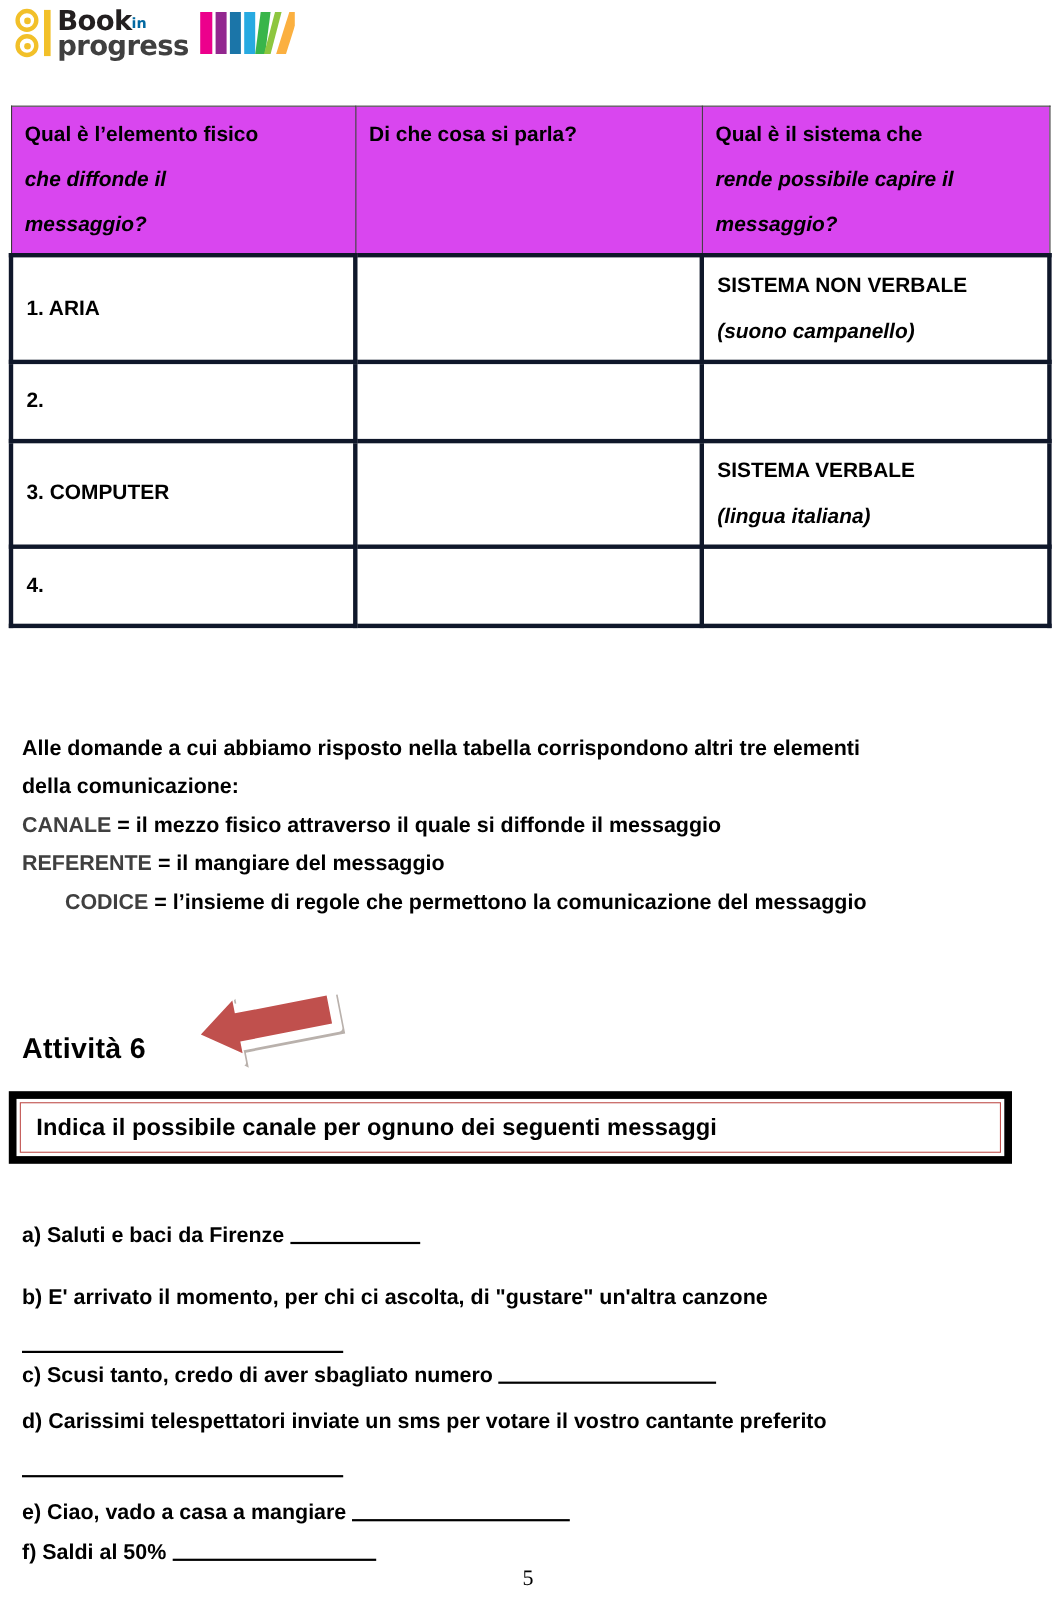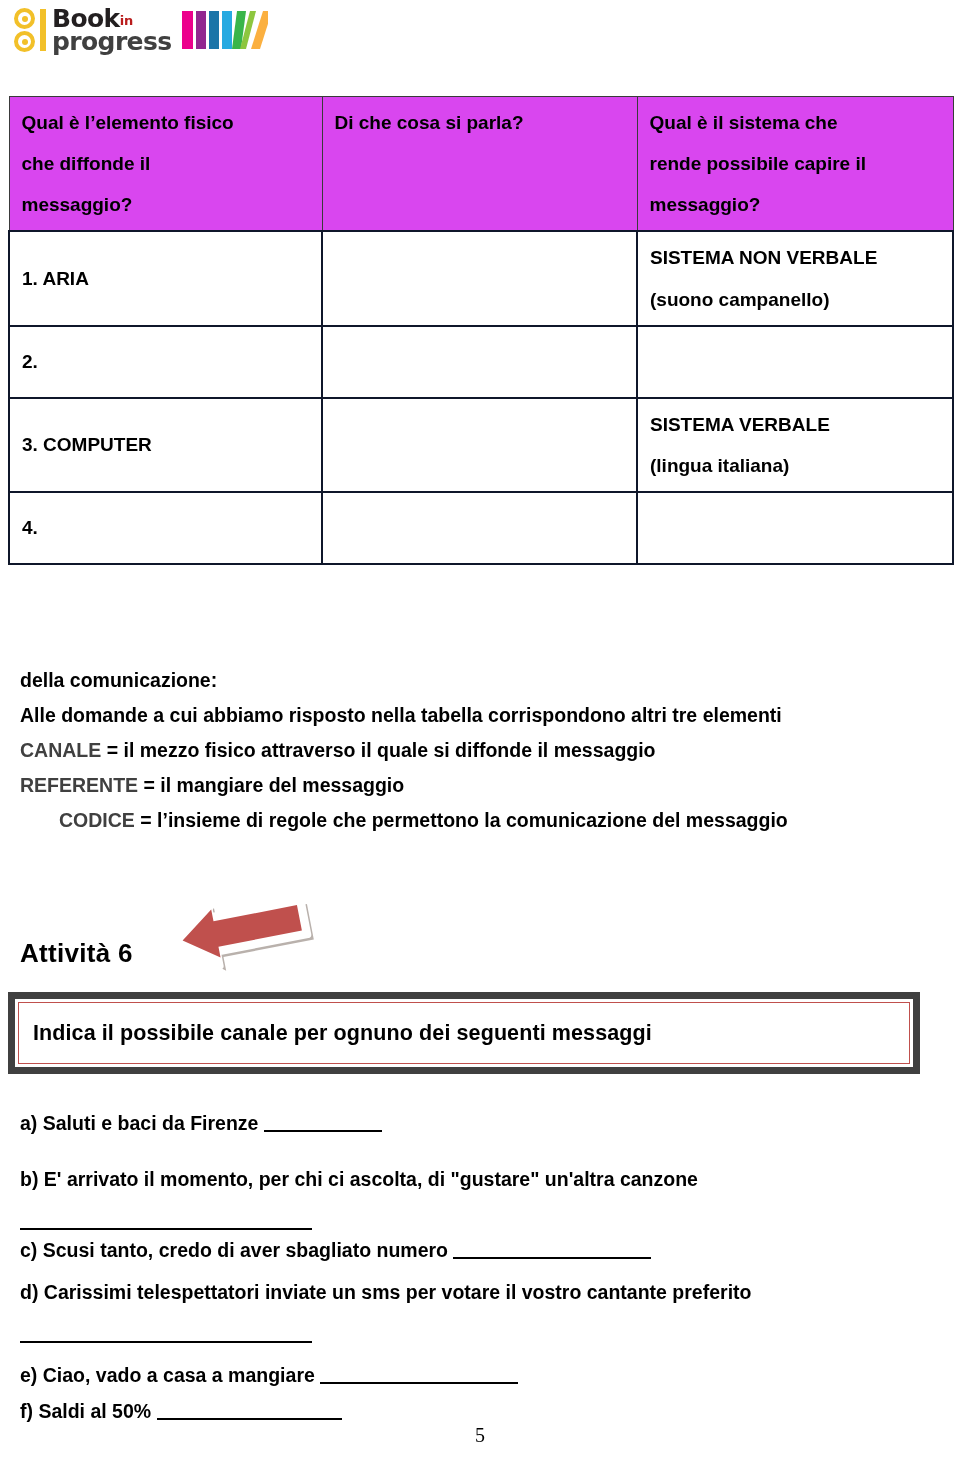--- a/index.html
+++ b/index.html
@@ -68,21 +68,21 @@
   }
   .logo-book {
     font-size: 25px;
     font-weight: bold;
     letter-spacing: -0.6px;
     color: #231f20;
   }
   .logo-in {
     font-size: 13px;
     font-weight: bold;
-    color: #b91c1c;
+    color: #0369a1;
     vertical-align: 2px;
   }
   .logo-progress {
     font-size: 25px;
     font-weight: bold;
     letter-spacing: -0.6px;
     color: #404040;
   }
   .logo-books {
     position: relative;
@@ -93,41 +93,41 @@
   
   .qtable {
     position: absolute;
     left: 8px;
     top: 96px;
     width: 944px;
     border-collapse: collapse;
     table-layout: fixed;
   }
   .qtable td, .qtable th {
-    border: 2px solid #0f172a;
+    border: 4px solid #0f172a;
     vertical-align: middle;
     padding: 8px 10px 8px 12px;
     font-size: 19px;
     font-weight: bold;
     line-height: 1.85;
     text-align: left;
   }
   .qtable thead th {
     background: #d946ef;
     border: 1px solid #3a3a3a;
     vertical-align: top;
     height: 108px;
   }
   .qtable col.c1 { width: 313px; }
   .qtable col.c2 { width: 315px; }
   .qtable col.c3 { width: 316px; }
   .qtable tbody tr { height: 88px; }
   .qtable tbody tr.short { height: 72px; }
   .cell-line { display: block; }
-  .cell-line + .cell-line { margin-top: 6px; }
+  .cell-line + .cell-line { margin-top: 6px; font-style: italic; }
 
   
   .para {
     position: absolute;
     left: 20px;
     width: 920px;
     font-size: 19.5px;
     font-weight: bold;
     line-height: 1.78;
   }
@@ -149,23 +149,23 @@
     top: 903px;
     width: 150px;
     height: 78px;
   }
 
   .redbox {
     position: absolute;
     left: 8px;
     top: 992px;
     width: 912px;
-    height: 82px;
+    height: 66px;
     box-sizing: border-box;
-    border: 7px solid #404040;
+    border: 7px solid #000000;
     background: #ffffff;
     display: flex;
     align-items: center;
   }
   .redbox-inner {
     position: absolute;
     left: 3px;
     top: 3px;
     right: 3px;
     bottom: 3px;
@@ -286,22 +286,22 @@
     </tr>
     <tr class="short">
       <td>4.</td>
       <td></td>
       <td></td>
     </tr>
   </tbody>
 </table>
 
 <div class="para" style="top:663px;">
+  <div>Alle domande a cui abbiamo risposto nella tabella corrispondono altri  tre elementi</div>
   <div>della comunicazione:</div>
-  <div>Alle domande a cui abbiamo risposto nella tabella corrispondono altri  tre elementi</div>
 </div>
 
 <div class="para" style="top:733px;">
   <span class="kw">CANALE</span>
   <span>= il mezzo fisico attraverso il quale si diffonde il messaggio</span>
 </div>
 <div class="para" style="top:768px;">
   <span class="kw">REFERENTE</span>
   <span>= il mangiare del messaggio</span>
 </div>

